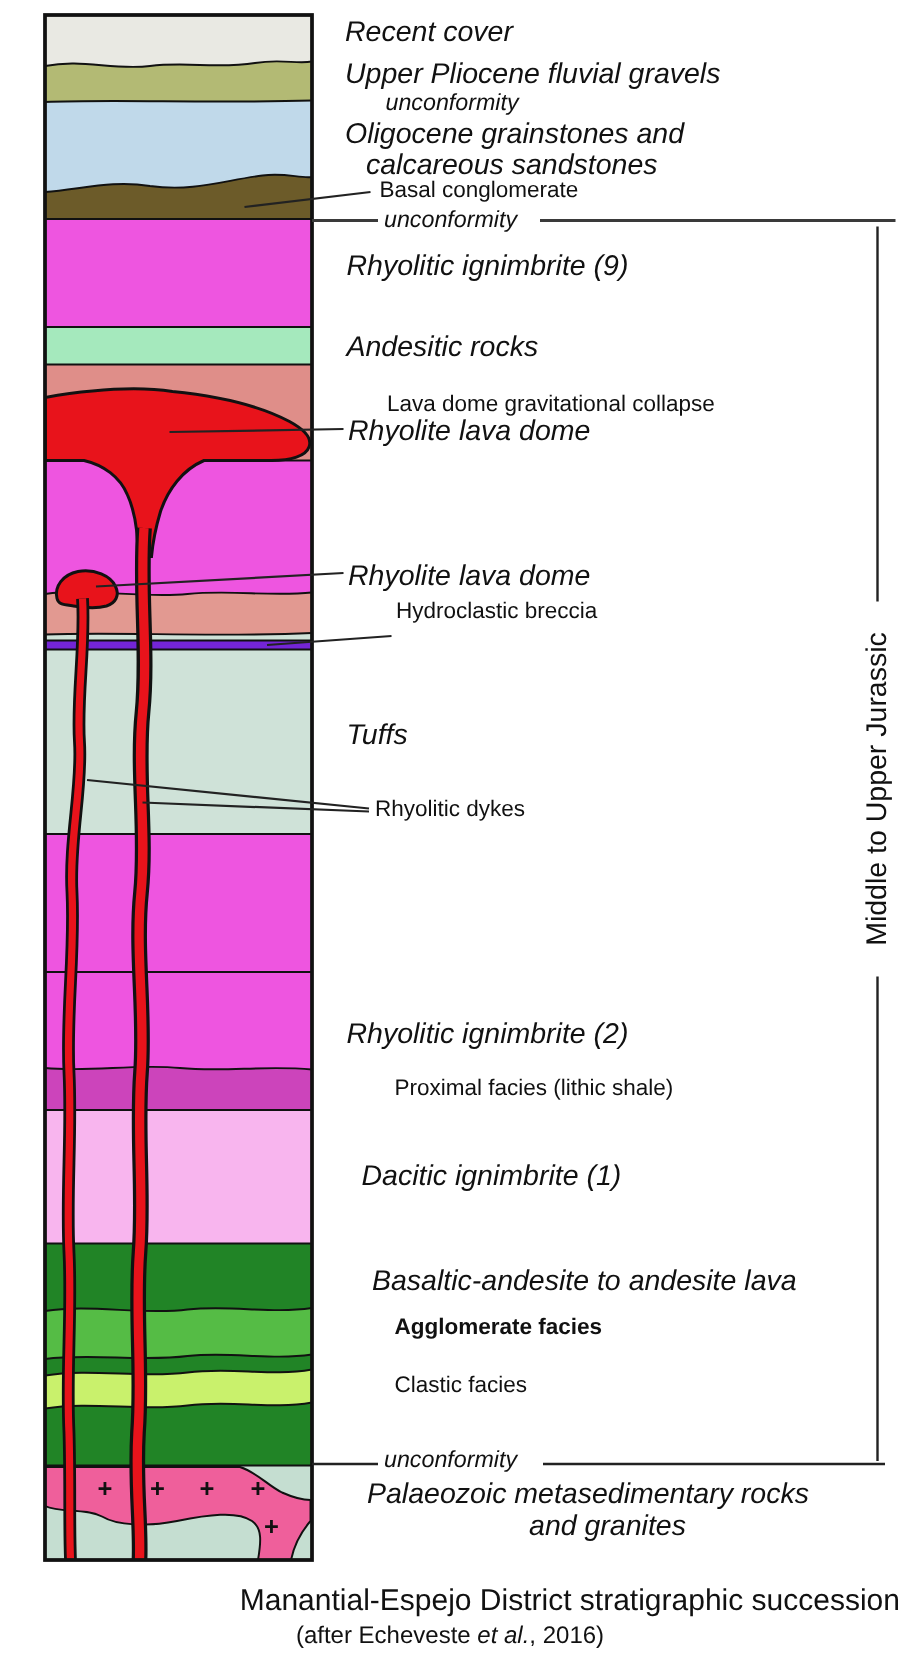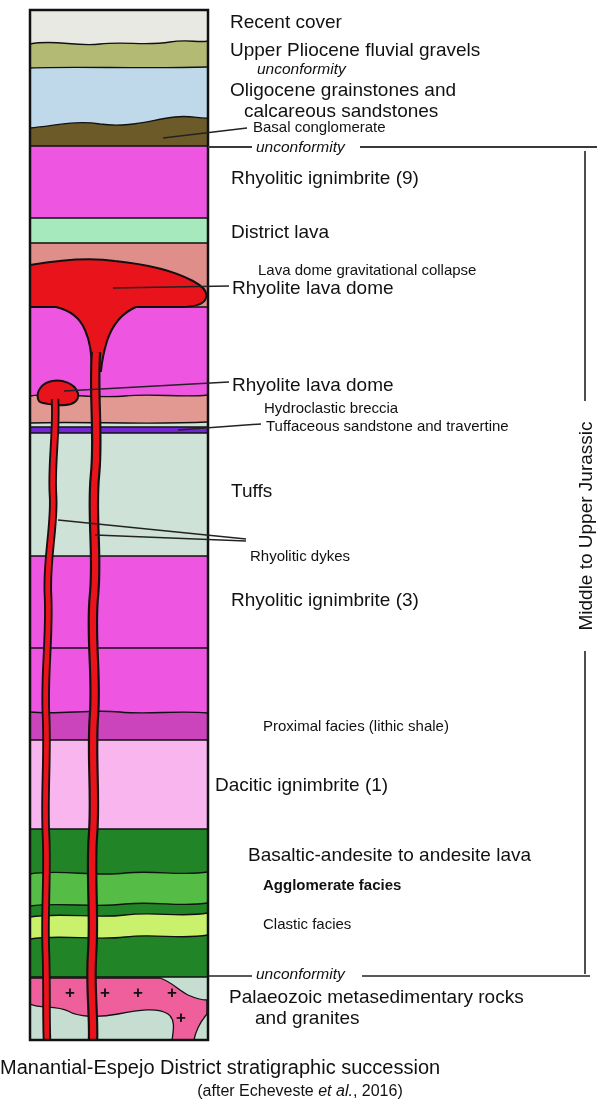--- a/index.html
+++ b/index.html
@@ -3,27 +3,27 @@
 <meta charset="utf-8">
 <style>
   html,body{margin:0;padding:0;}
   body{
     width:600px;height:1117px;background:#ffffff;position:relative;
     font-family:"Liberation Sans",sans-serif;color:#111;
     -webkit-font-smoothing:antialiased;
   }
   .stage{position:absolute;left:0;top:0;width:600px;height:1117px;overflow:hidden;}
   svg.diagram{position:absolute;left:0;top:0;}
-  .lbl{position:absolute;font-size:19px;line-height:1.12;white-space:nowrap;}
+  .lbl{position:absolute;font-size:19px;line-height:1.12;white-space:nowrap;font-style:italic;}
   .lbl-sm{position:absolute;font-size:15px;line-height:1.1;white-space:nowrap;}
   .lbl-it{position:absolute;font-size:15.5px;font-style:italic;line-height:1.1;white-space:nowrap;}
   .wrap2{white-space:normal;}
   .hang14{padding-left:14px;text-indent:-14px;}
-  .hang26{padding-left:26px;text-indent:-26px;}
-  .caption-title{position:absolute;left:0;top:1056px;width:600px;text-align:left;font-size:20px;}
+  .hang26{padding-left:26px;text-indent:-26px;text-align:center;}
+  .caption-title{position:absolute;left:0;top:1056px;width:600px;text-align:right;font-size:20px;}
   .caption-credit{position:absolute;left:0;top:1082px;width:600px;text-align:center;font-size:16px;}
 </style>
 </head>
 <body>
 
 <div class="stage">
 
   <svg class="diagram" width="600" height="1117" viewBox="0 0 600 1117">
     <defs>
       <clipPath id="colClip">
@@ -134,31 +134,30 @@
     <text transform="translate(585,526) rotate(-90)" text-anchor="middle" dominant-baseline="central" font-size="19" fill="#111111">Middle to Upper Jurassic</text>
   </svg>
 
   <div class="lbl" style="left:230px;top:11px;">Recent cover</div>
   <div class="lbl" style="left:230px;top:39px;">Upper Pliocene fluvial gravels</div>
   <div class="lbl-it" style="left:257px;top:60px;">unconformity</div>
   <div class="lbl wrap2 hang14" style="left:230px;top:79px;width:255px;">Oligocene grainstones and calcareous sandstones</div>
   <div class="lbl-sm" style="left:253px;top:119px;">Basal conglomerate</div>
   <div class="lbl-it" style="left:256px;top:138px;">unconformity</div>
   <div class="lbl" style="left:231px;top:167px;">Rhyolitic ignimbrite (9)</div>
-  <div class="lbl" style="left:231px;top:221px;">District lava</div>
+  <div class="lbl" style="left:231px;top:221px;">Andesitic rocks</div>
   <div class="lbl-sm" style="left:258px;top:250px;margin-top:12px;">Lava dome gravitational collapse</div>
   <div class="lbl" style="left:232px;top:277px;">Rhyolite lava dome</div>
   <div class="lbl" style="left:232px;top:374px;">Rhyolite lava dome</div>
   <div class="lbl-sm" style="left:264px;top:400px;">Hydroclastic breccia</div>
-  <div class="lbl-sm" style="left:266px;top:418px;">Tuffaceous sandstone and travertine</div>
   <div class="lbl" style="left:231px;top:480px;">Tuffs</div>
-  <div class="lbl-sm" style="left:250px;top:532px;margin-top:16px;">Rhyolitic dykes</div>
-  <div class="lbl" style="left:231px;top:589px;">Rhyolitic ignimbrite (3)</div>
+  <div class="lbl-sm" style="left:250px;top:532px;">Rhyolitic dykes</div>
+  <div class="lbl" style="left:231px;top:679px;">Rhyolitic ignimbrite (2)</div>
   <div class="lbl-sm" style="left:263px;top:718px;">Proximal facies (lithic shale)</div>
-  <div class="lbl" style="left:215px;top:774px;">Dacitic ignimbrite (1)</div>
+  <div class="lbl" style="left:241px;top:774px;">Dacitic ignimbrite (1)</div>
   <div class="lbl" style="left:248px;top:844px;">Basaltic-andesite to andesite lava</div>
   <div class="lbl-sm" style="left:263px;top:877px;font-weight:bold;">Agglomerate facies</div>
   <div class="lbl-sm" style="left:263px;top:916px;">Clastic facies</div>
   <div class="lbl-it" style="left:256px;top:965px;">unconformity</div>
   <div class="lbl wrap2 hang26" style="left:229px;top:986px;width:300px;">Palaeozoic metasedimentary rocks and granites</div>
 
   <div class="caption-title">Manantial-Espejo District stratigraphic succession</div>
   <div class="caption-credit"><span>(after Echeveste </span><span style="font-style:italic;">et al.</span><span>, 2016)</span></div>
 </div>
 

